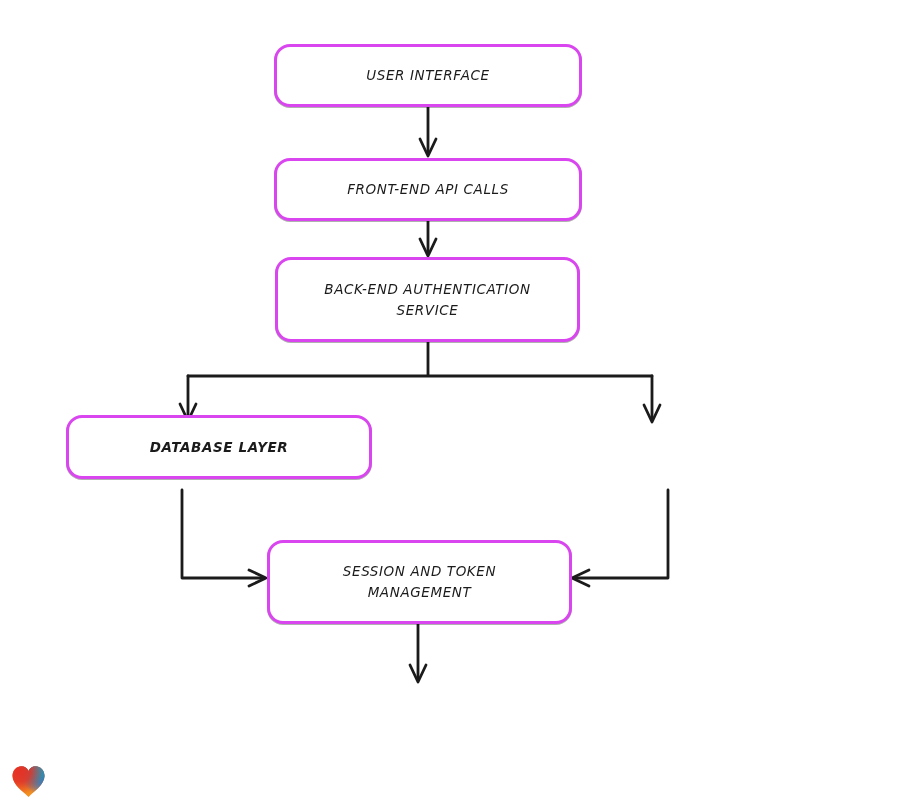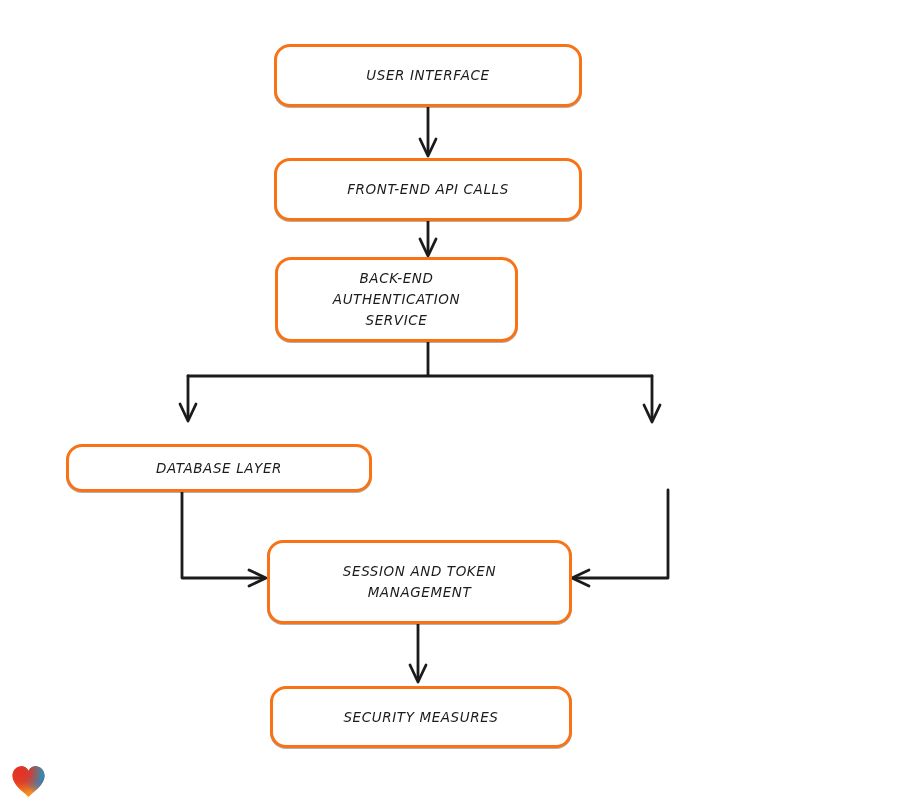--- a/index.html
+++ b/index.html
@@ -21,21 +21,21 @@
     fill: none;
     stroke: #1b1b1b;
     stroke-width: 2.8;
     stroke-linecap: round;
     stroke-linejoin: round;
   }
   .node {
     position: absolute;
     box-sizing: border-box;
     background: #ffffff;
-    border: 3px solid #f97316;
+    border: 3px solid #d946ef;
     border-radius: 16px;
     box-shadow: 0 1px 0 rgba(28,28,28,0.35);
     display: flex;
     align-items: center;
     justify-content: center;
     text-align: center;
     cursor: pointer;
   }
   .node .label {
     font-size: 13.5px;
@@ -93,32 +93,29 @@
   </svg>
 
   <div class="node" style="left:274px; top:44px; width:308px; height:63px;">
     <span class="label">USER INTERFACE</span>
   </div>
 
   <div class="node" style="left:274px; top:158px; width:308px; height:63px;">
     <span class="label">FRONT-END API CALLS</span>
   </div>
 
-  <div class="node" style="left:275px; top:257px; width:243px; height:85px;">
+  <div class="node" style="left:275px; top:257px; width:305px; height:85px;">
     <span class="label" style="max-width:240px;">BACK-END AUTHENTICATION SERVICE</span>
   </div>
 
-  <div class="node" style="left:66px; top:444px; width:306px; height:48px;">
+  <div class="node" style="left:66px; top:415px; width:306px; height:64px;font-weight:bold;">
     <span class="label">DATABASE LAYER</span>
   </div>
 
 
   <div class="node" style="left:267px; top:540px; width:305px; height:84px;">
     <span class="label" style="max-width:200px;">SESSION AND TOKEN MANAGEMENT</span>
   </div>
 
-  <div class="node" style="left:270px; top:686px; width:302px; height:62px;">
-    <span class="label">SECURITY MEASURES</span>
-  </div>
 
   <div id="brand-logo"></div>
 
 </div>
 
 </body></html>

